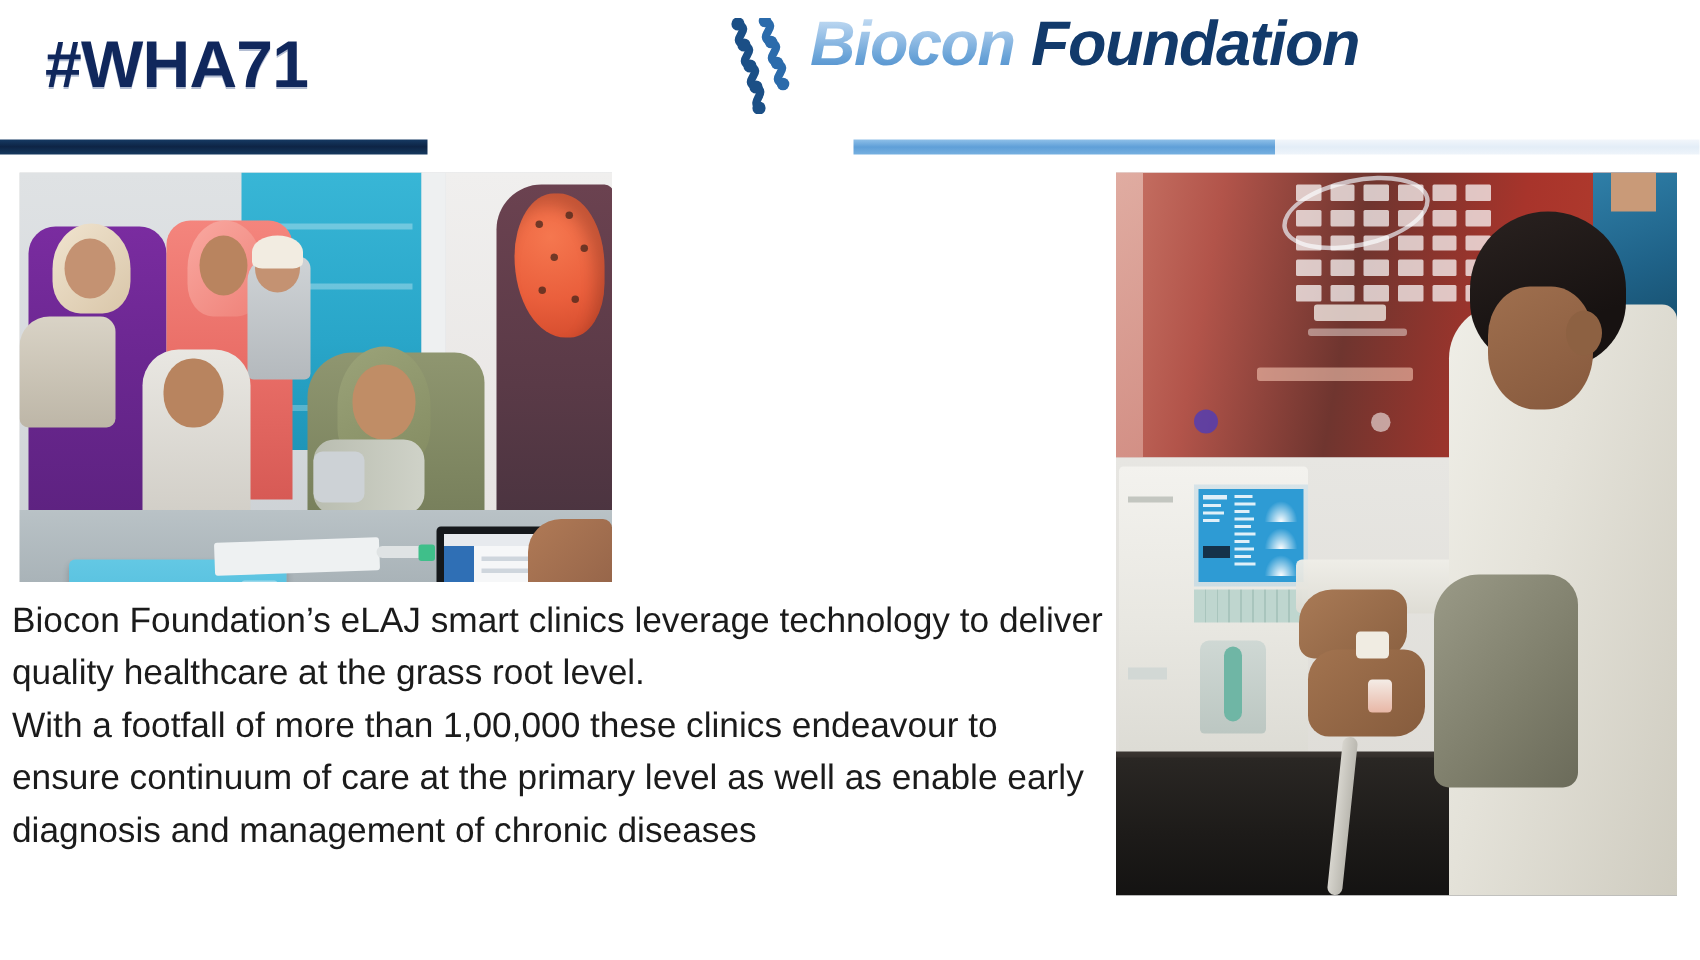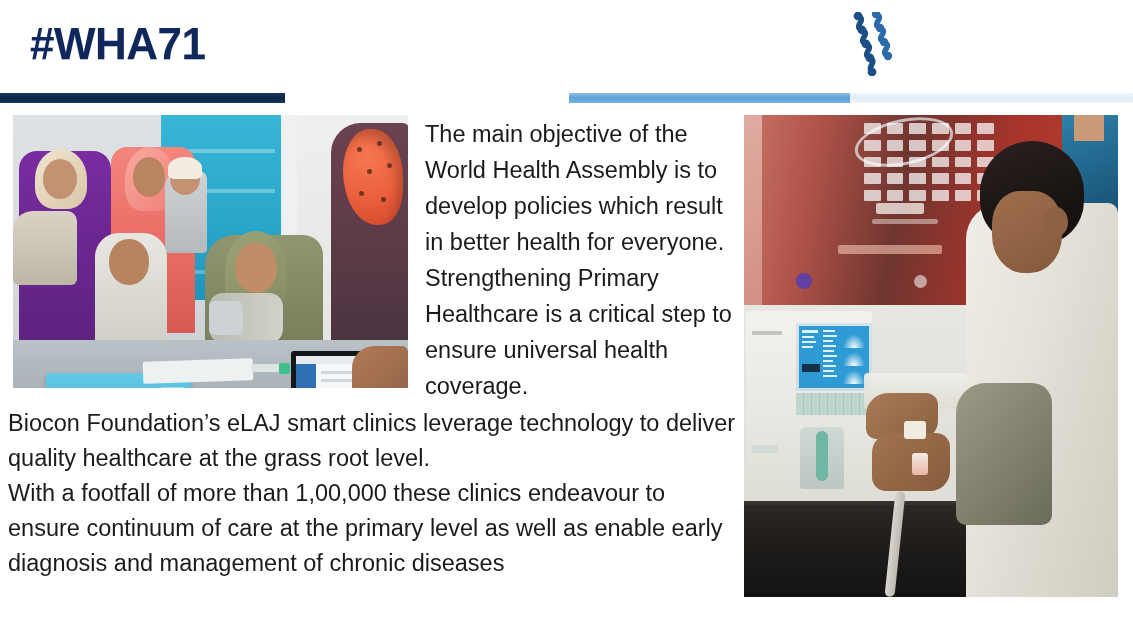--- a/index.html
+++ b/index.html
@@ -195,21 +195,21 @@
     background:linear-gradient(180deg,#efeee8 0%,#dedcd4 100%); border-radius:4px; opacity:.95; }
   .lab-cable { position:absolute; left:146px; top:376px; width:10px; height:106px;
     background:linear-gradient(90deg,#d7d5ce 0%,#bab8b0 100%); border-radius:5px; transform:rotate(6deg); }
 
   
   .para-top {
     position:absolute; left:425px; top:116px; width:308px;
     font-size:23.5px; line-height:36px; color:#1b1b1b;
   }
   .para-bottom {
-    position:absolute; left:8px; top:406px; width:730px;
+    position:absolute; left:8px; top:396px; width:730px;
     font-size:23.5px; line-height:35px; color:#1b1b1b;
   }
   .para-bottom p { margin:0; }
 </style>
 </head>
 <body>
 
 <div class="slide">
 
   <div class="header">
@@ -225,20 +225,24 @@
           <circle cx="18" cy="32" r="4.4"></circle>
             <circle cx="22" cy="46" r="4.4"></circle>
           <circle cx="24" cy="60" r="4.4"></circle>
           <circle cx="28" cy="2" r="4.2" fill="#2b6bab"></circle>
             <circle cx="32" cy="16" r="4.2" fill="#2b6bab"></circle>
           <circle cx="36" cy="30" r="4.2" fill="#2b6bab"></circle>
             <circle cx="40" cy="44" r="4.2" fill="#2b6bab"></circle>
         </g>
       </svg>
       <div class="logo-text">
+        <div class="logo-word-row">
+          <span class="logo-biocon">Biocon</span>
+          <span class="logo-foundation">Foundation</span>
+        </div>
       </div>
     </div>
   </div>
 
   <div class="divider">
     <span class="seg1"></span>
     <span class="seg2"></span>
     <span class="seg3"></span>
     <span class="seg4"></span>
   </div>
@@ -386,20 +390,19 @@
     <div class="lab-tech-face"></div>
     <div class="lab-tech-ear"></div>
     <div class="lab-tech-sleeve"></div>
     <div class="lab-tech-hand1"></div>
     <div class="lab-tech-hand2"></div>
     <div class="lab-sample"></div>
     <div class="lab-sample2"></div>
     <div class="lab-cable"></div>
   </div>
 
-  <div class="para-top">The main objective of the World Health Assembly is to develop policies which result in better health for everyone. Strengthening Primary Healthcare is a critical step to ensure universal health coverage.</div>
 
   <div class="para-bottom">
     <p>Biocon Foundation’s eLAJ smart clinics leverage technology to deliver quality healthcare at the grass root level.</p>
     <p>With a footfall of more than 1,00,000 these clinics endeavour to ensure continuum of care at the primary level as well as enable early diagnosis and management of chronic diseases</p>
   </div>
 
 </div>
 
 </body></html>

